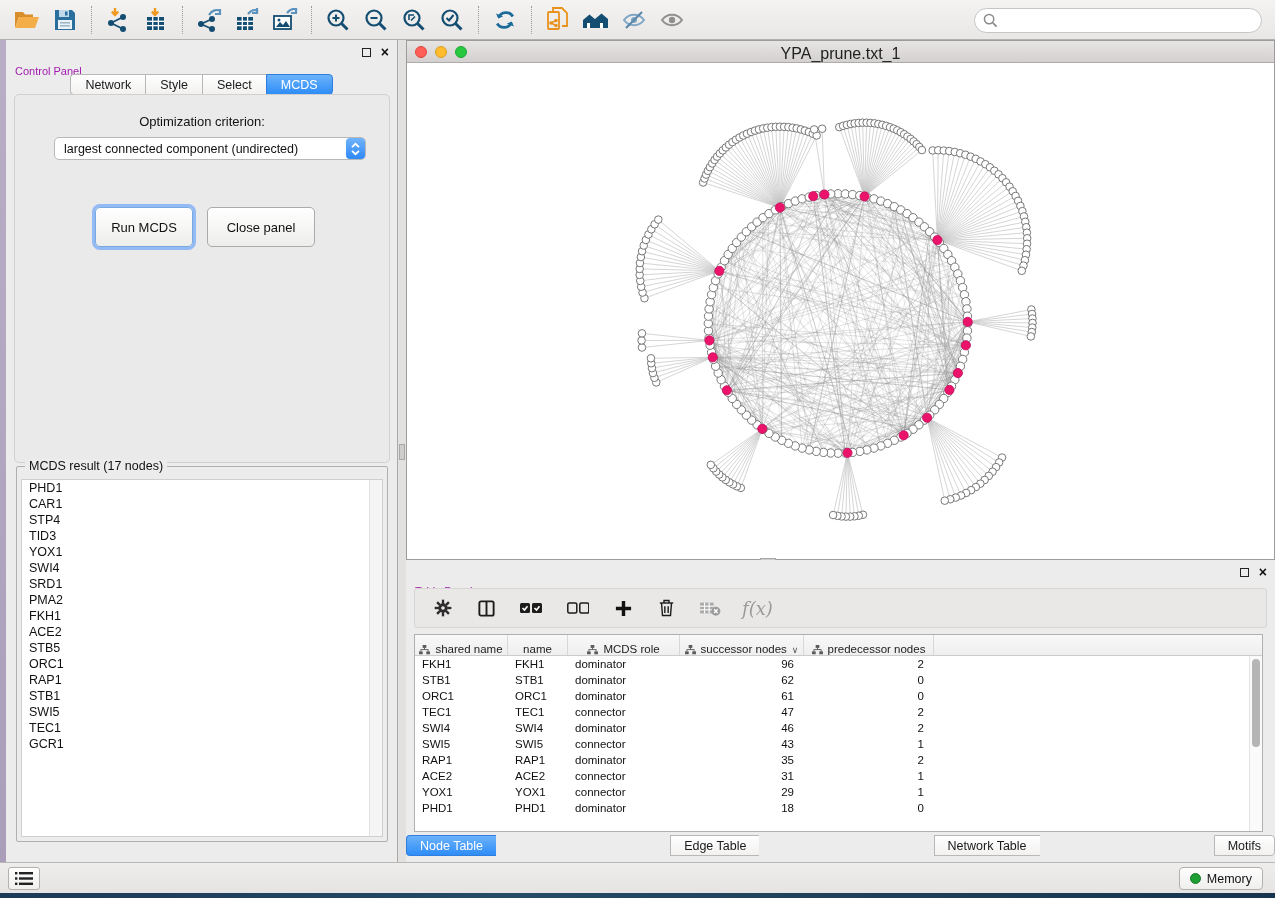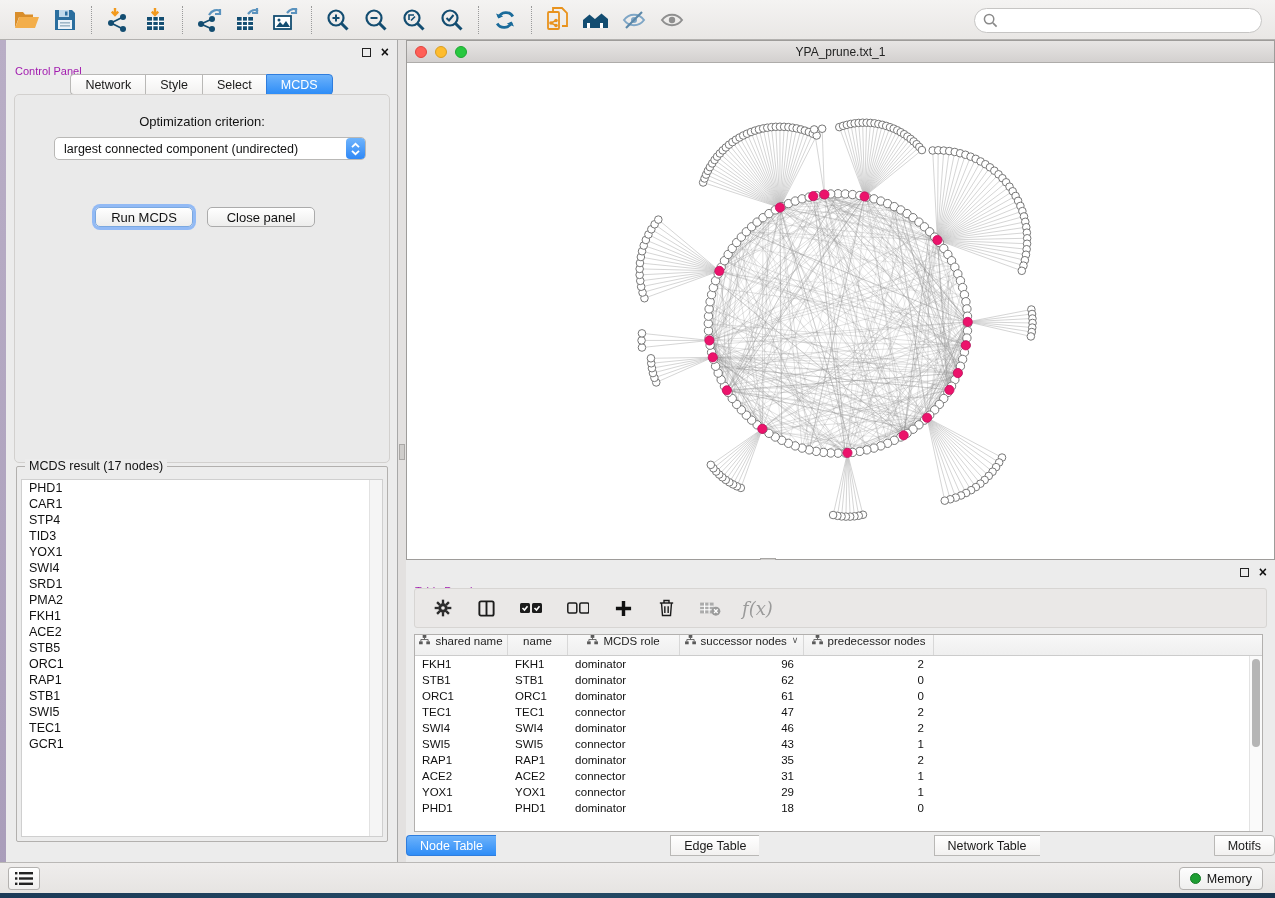--- a/index.html
+++ b/index.html
@@ -37,21 +37,21 @@
   .cp-tab.active { background:linear-gradient(#6cb2fb,#2e8df7); color:#fff; border-color:#2f7ddd; }
 
   .cp-box { position:absolute; left:8px; top:54px; width:376px; height:369px;
     background:#eaeaea; border:1px solid #d2d0ce; border-radius:5px; }
   .opt-label { position:absolute; top:19px; width:100%; text-align:center; font-size:13px; color:#111; }
   .dropdown { position:absolute; left:39px; top:42px; width:312px; height:23px; background:#fff;
     border:1px solid #b9b8b6; border-radius:5px; display:flex; align-items:center; }
   .dropdown .dd-text { flex:1; font-size:12.5px; padding-left:9px; color:#111; white-space:nowrap; }
   .dd-spinner { width:19px; height:21px; margin-right:0px; border-radius:4px;
     background:linear-gradient(#6fb4fc,#2f88f6); display:flex; align-items:center; justify-content:center; }
-  .btn { height:20px; background:linear-gradient(#ffffff,#ededec); border:1px solid #ababab;
+  .btn { height:40px; background:linear-gradient(#ffffff,#ededec); border:1px solid #ababab;
     border-radius:5px; font-size:13px; color:#111; padding:0 12px; }
   .run-btn { position:absolute; left:80px; top:112px; width:98px;
     box-shadow:0 0 0 3px rgba(98,160,250,.65); border-color:#7aa8e0; }
   .closep-btn { position:absolute; left:192px; top:112px; width:108px; }
 
   .mcds-group { position:absolute; left:10px; top:426px; width:372px; height:376px;
     border:1px solid #b2b0ae; border-radius:2px;padding-left:48px; }
   .mcds-legend { position:absolute; left:8px; top:-8px; background:#ececec; padding:0 4px;
     font-size:12.5px; color:#111; }
   .mcds-listbox { position:absolute; left:4px; right:4px; top:12px; bottom:4px; background:#fff;
@@ -67,34 +67,34 @@
   
   .net-window { position:absolute; left:406px; top:40px; width:869px; height:520px;
     border:1px solid #9e9c9a; background:#fff; }
   .net-titlebar { position:absolute; left:0; top:0; width:100%; height:22px;
     background:linear-gradient(#e7e5e4,#d3d0cf); border-bottom:1px solid #aeacaa; }
   .lights { position:absolute; left:8px; top:5px; display:flex; gap:8px; }
   .light { width:12px; height:12px; border-radius:50%; }
   .light.red { background:#ff5f57; border:1px solid #e0443e; }
   .light.yellow { background:#febc2e; border:1px solid #d89e22; }
   .light.green { background:#28c840; border:1px solid #1ea732; }
-  .net-title { position:absolute; width:100%; top:4px; text-align:center; font-size:12px; color:#222; }
+  .net-title { position:absolute; width:100%; top:4px; text-align:center; font-size:16px; color:#222; }
   .net-canvas { position:absolute; left:0; top:22px; right:0; bottom:0; background:#fff; }
   .net-canvas svg { width:100%; height:100%; display:block; }
 
   
   .table-panel { position:absolute; left:406px; top:560px; width:869px; height:302px; background:#ececec; }
   .tp-toolbar { position:absolute; left:8px; right:8px; top:28px; height:40px;
     background:#eae8e7; border:1px solid #d7d5d3; border-radius:3px;
     display:flex; align-items:center; gap:19px; padding-left:16px; }
   .fx { font-family:"DejaVu Serif", serif; font-style:italic; font-size:18px; color:#9a9a9a; }
 
   .ttable { position:absolute; left:8px; right:12px; top:74px; bottom:30px; background:#fff; border:1px solid #b2b0ae; }
   .t-head { display:flex; height:21px; background:linear-gradient(#f8f8f8,#efefef); border-bottom:1px solid #cccccc; }
-  .th { display:flex; align-items:flex-start; justify-content:center; gap:5px; font-size:11.5px; color:#222;
+  .th { display:flex; align-items:flex-end; justify-content:center; gap:5px; font-size:11.5px; color:#222;
     border-right:1px solid #d8d8d8; height:100%; }
   .th .sort { font-size:9px; color:#555; }
   .c0{width:93px}.c1{width:60px}.c2{width:112px}.c3{width:124px}.c4{width:130px}
   .th.fill { flex:1; border-right:none; }
   .trow { display:flex; height:16px; align-items:center; }
   .td { font-size:11.5px; color:#111; padding-left:7px; white-space:nowrap; overflow:hidden; }
   .td.num { text-align:right; padding-left:0; padding-right:10px; }
   .t-scroll { position:absolute; right:0; top:21px; bottom:0; width:13px; background:#fafafa; border-left:1px solid #e3e3e3; }
   .t-thumb { position:absolute; left:2px; top:3px; width:8px; height:88px; background:#b5b5b5; border-radius:4px; }
 

